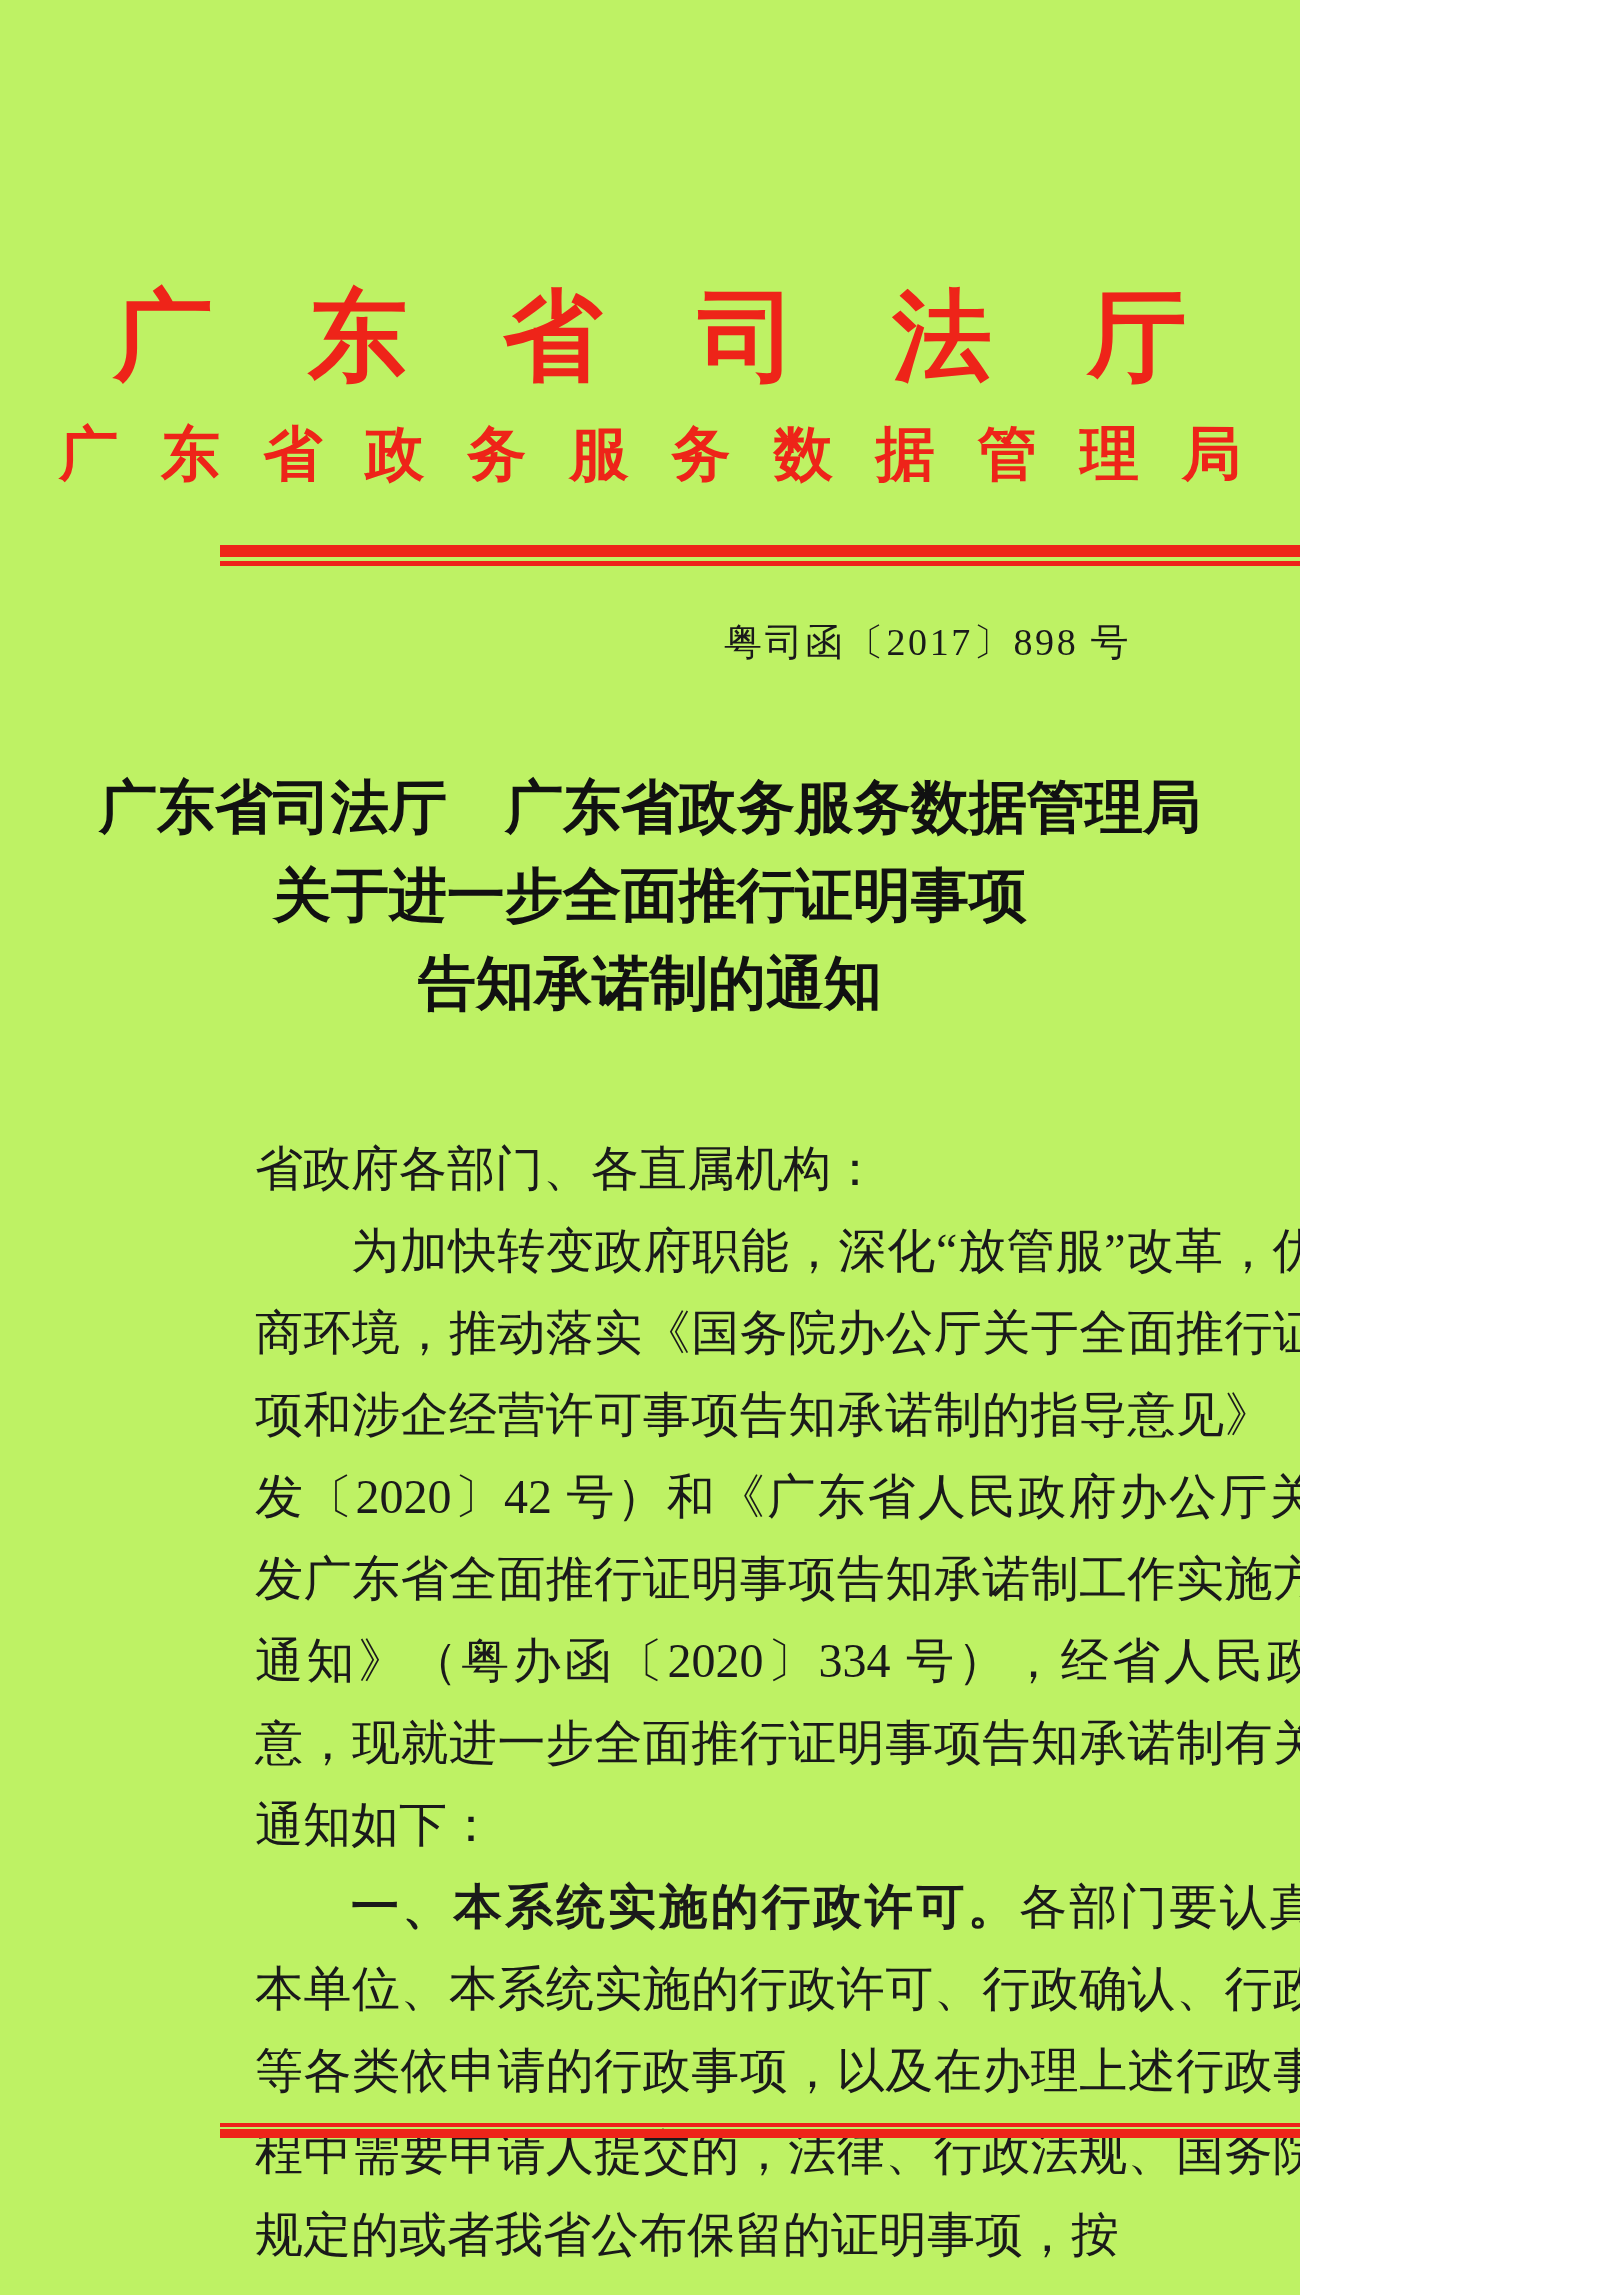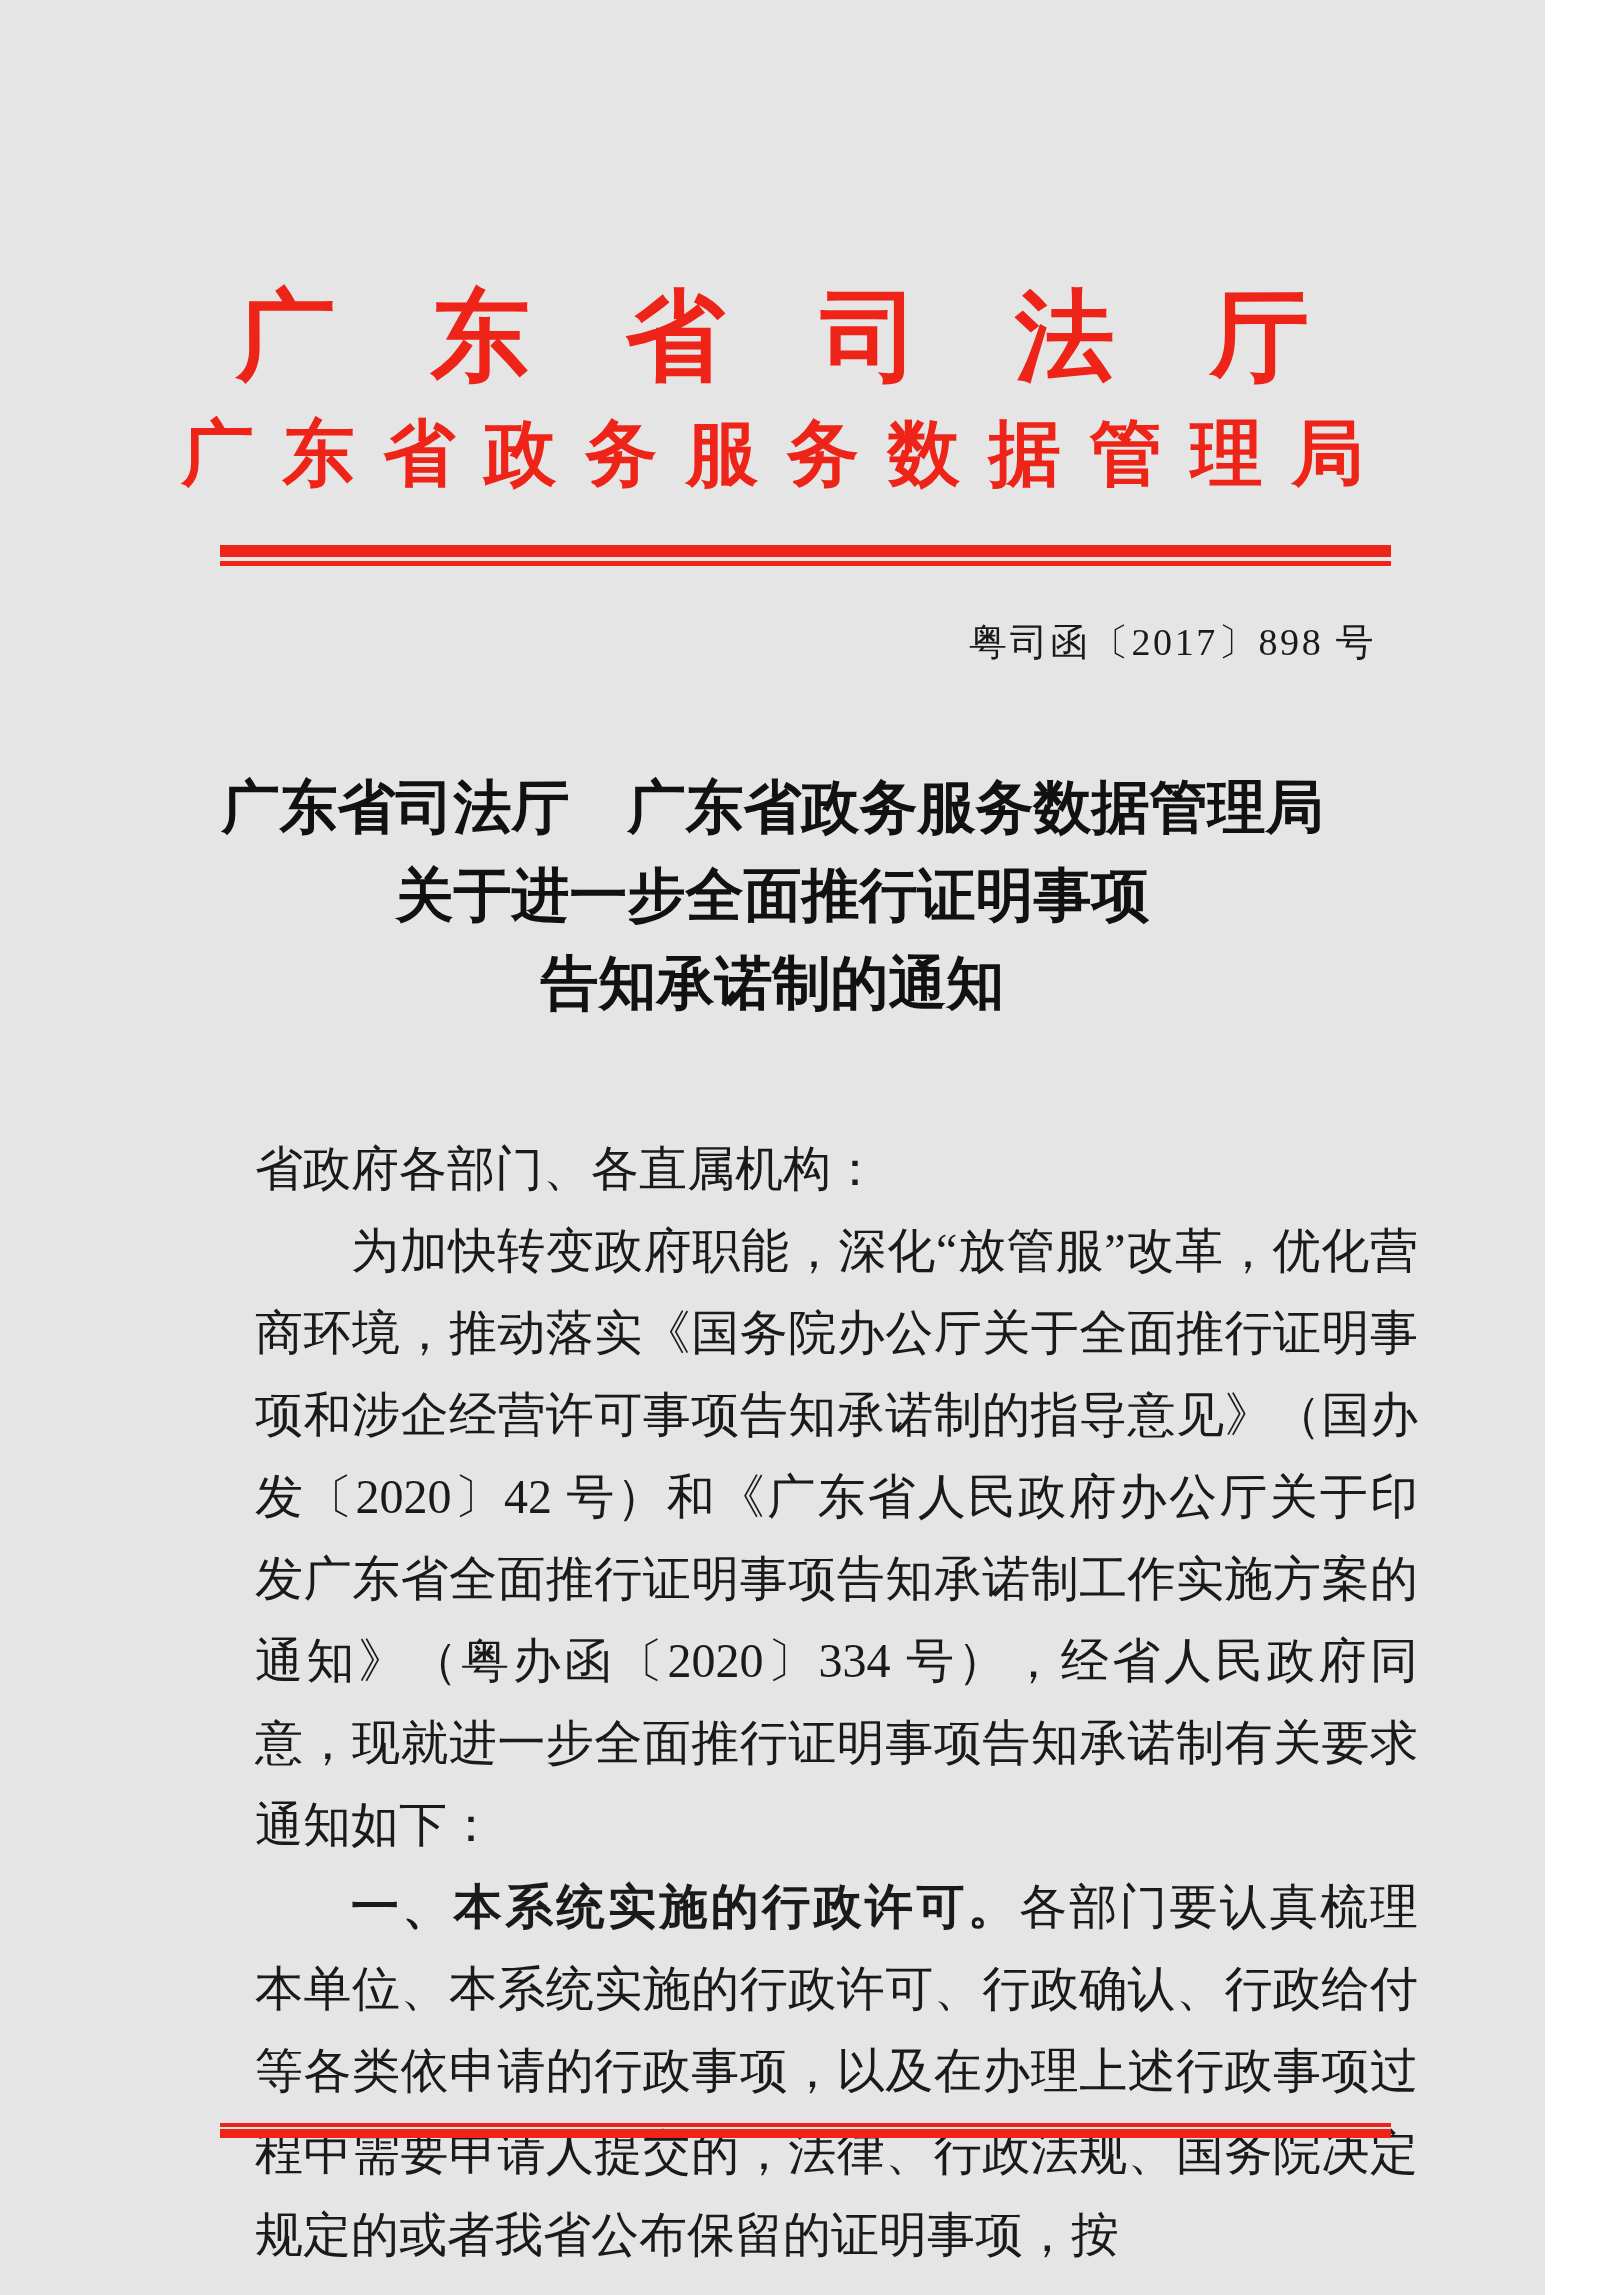--- a/index.html
+++ b/index.html
@@ -2,23 +2,23 @@
 <html lang="zh" style="--accent-red: #ee2419; --ink: #1a1a1a;font-size:10.5px"><head>
 <meta charset="utf-8">
 <style>
   html, body {
     margin: 0;
     padding: 0;
     background: #ffffff;
   }
   .page {
     position: relative;
-    width: 1545px;
+    width: 1300px;
     height: 2295px;
-    background: #e5e5e5;
+    background: #bef264;
     overflow: hidden;
     font-family: "Liberation Serif", "DejaVu Serif", serif;
     color: var(--ink, #1a1a1a);
   }
 
   
   .org {
     position: absolute;
     left: 0;
     right: 0;
@@ -29,21 +29,21 @@
   }
   .org-inner {
     display: block;
     margin: 0 auto;
     text-align: justify;
     text-align-last: justify;
     text-justify: inter-character;
   }
   .org1 { top: 287px; font-size: 99px; line-height: 99px; }
   .org1 .org-inner { width: 1073px; }
-  .org2 { top: 408px; font-size: 72px; line-height: 93px; }
+  .org2 { top: 408px; font-size: 59px; line-height: 93px; }
   .org2 .org-inner { width: 1182px; }
 
   .hrule { position: absolute; left: 220px; width: 1171px; background: var(--accent-red, #ee2419); }
   .hrule-thick { top: 545px; height: 11.8px; }
   .hrule-thin  { top: 561px; height: 4.6px; }
 
   
   .doc-number {
     position: absolute;
     top: 618px;

